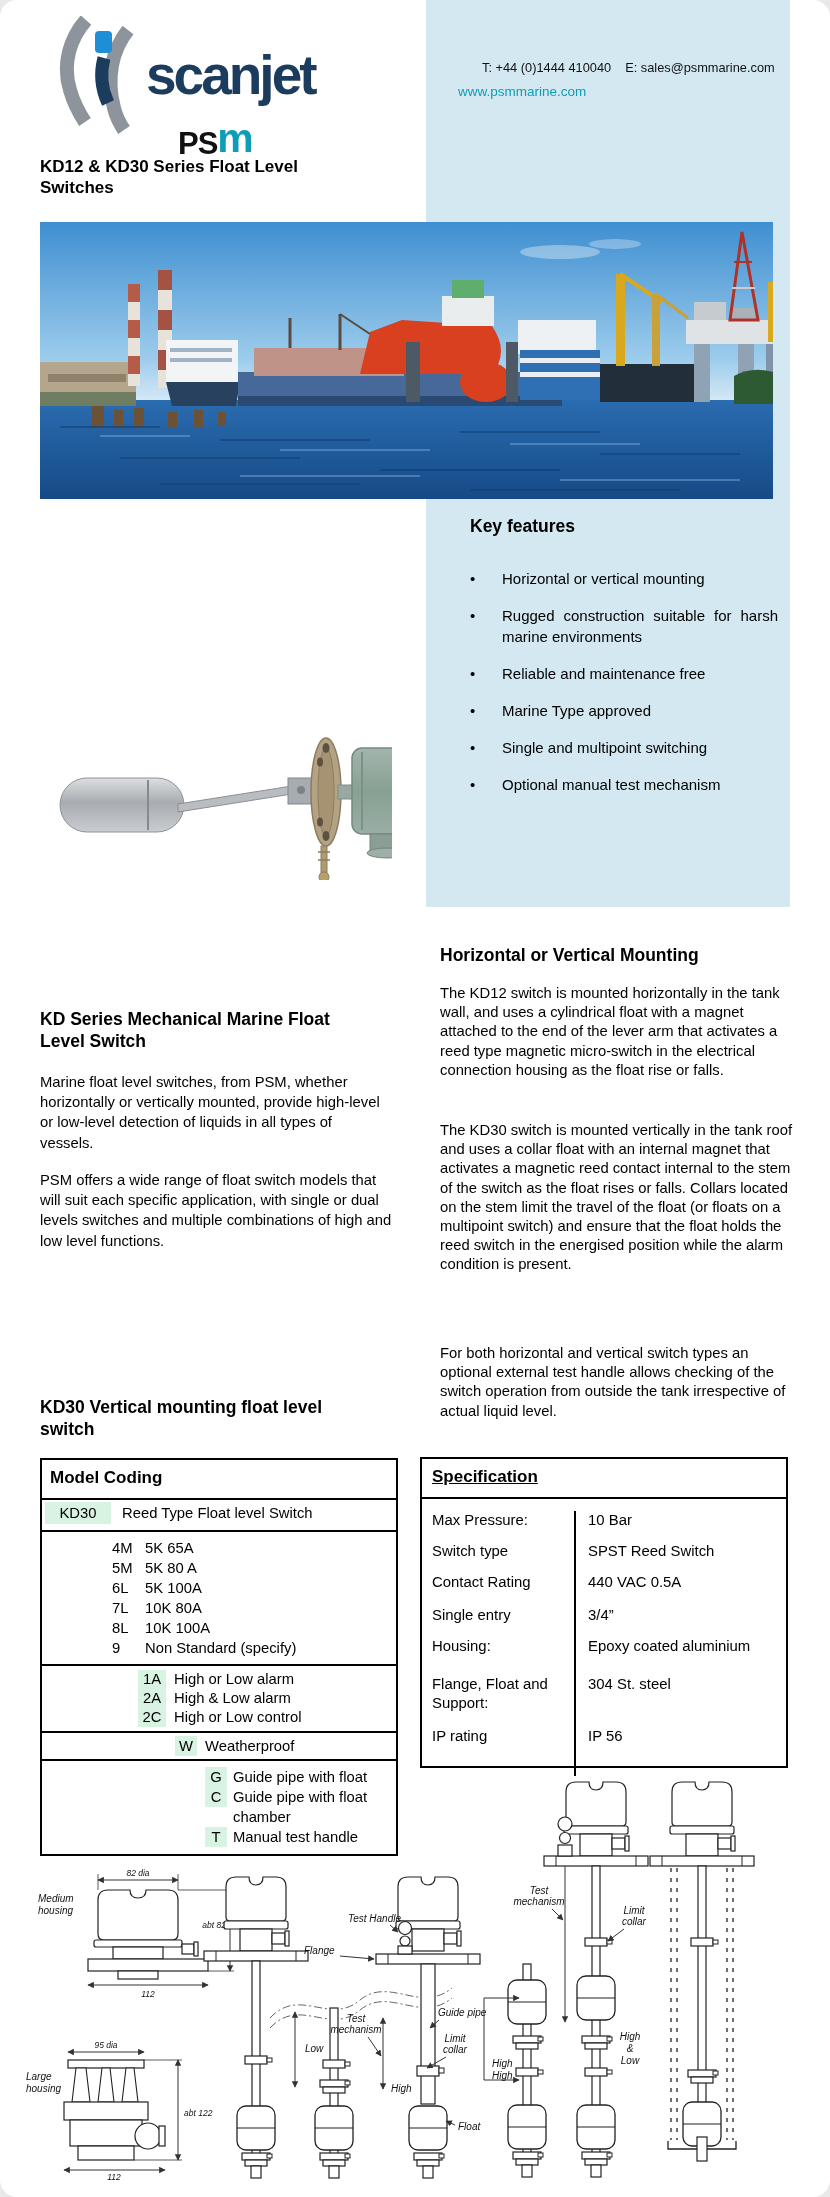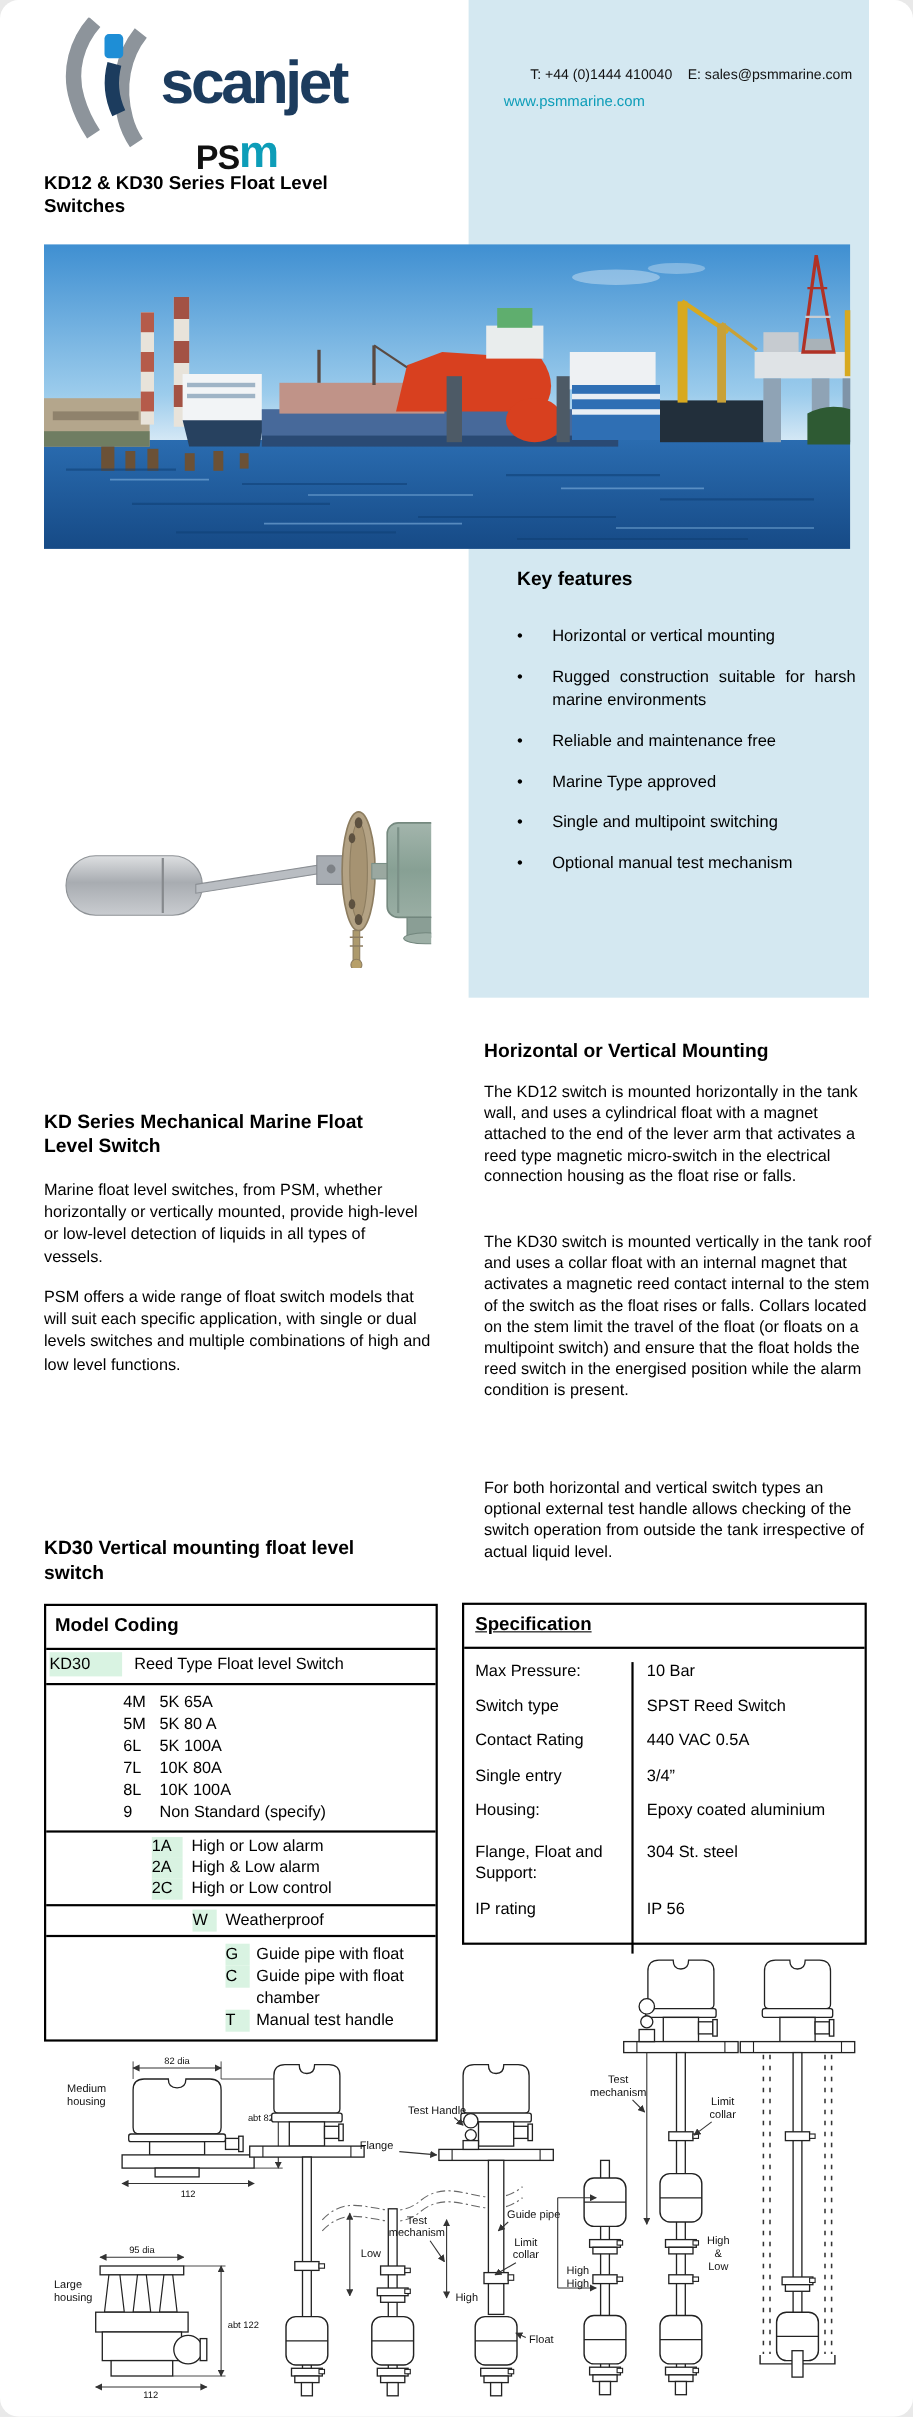--- a/index.html
+++ b/index.html
@@ -30,21 +30,21 @@
   .kd-p2{left:40px;top:1170px;width:352px;}
   .mt-head{left:440px;top:944px;width:350px;}
   .mt-p1{left:440px;top:984px;width:354px;line-height:19.2px;}
   .mt-p2{left:440px;top:1121px;width:354px;line-height:19.2px;}
   .mt-p3{left:440px;top:1302px;width:354px;line-height:19.2px;margin-top:42px;}
   .kd30-head{left:40px;top:1396px;width:310px;}
   
   .mc{left:40px;top:1458px;width:358px;border:2px solid #000;box-sizing:border-box;font-size:14.8px;}
   .mc-header{font-size:17px;font-weight:bold;padding:8px 0 10px 8px;border-bottom:2px solid #000;}
   .mc-base{position:relative;height:30px;border-bottom:2px solid #000;}
-  .chip{display:inline-block;background:#d9f3e2;text-align:left;}
+  .chip{display:inline-block;background:#d9f3e2;text-align:center;}
   .mc-base .chip{position:absolute;left:3px;top:2px;width:66px;padding:3px 0;}
   .mc-base .lbl{position:absolute;left:80px;top:5px;}
   .mc-sizes{padding:6px 0;border-bottom:2px solid #000;line-height:20px;}
   .sz-line{display:flex;}
   .sz-code{margin-left:70px;width:33px;flex:none;}
   .mc-alarms{padding:4px 0;border-bottom:2px solid #000;line-height:19px;}
   .al-line{display:flex;}
   .al-line .chip{margin-left:96px;width:28px;flex:none;}
   .al-line .lbl{margin-left:8px;}
   .mc-w{padding:3px 0;border-bottom:2px solid #000;line-height:20px;display:flex;}
@@ -379,21 +379,21 @@
           <span class="spec-label">Flange, Float and Support:</span>
           <span class="spec-value">304 St. steel</span>
         </div>
       <div class="spec-row gap">
           <span class="spec-label">IP rating</span>
           <span class="spec-value">IP 56</span>
         </div>
     </div>
   </div>
 
-  <div class="abs" style="left:41px;top:1772px;width:760px;height:410px;">
+  <div class="abs" style="left:18px;top:1772px;width:760px;height:410px;font-style:italic;">
     <svg width="760" height="410" viewBox="0 0 760 410" font-size="10.5" fill="#111">
       <defs>
         <marker id="ah" viewBox="0 0 10 10" refX="9" refY="5" markerWidth="6.5" markerHeight="6.5" orient="auto-start-reverse">
           <path d="M0,0 L10,5 L0,10 z" fill="#333"></path>
         </marker>
         <g id="dhead">
           <path d="M-30,10 Q-30,0 -20,0 L-7,0 Q-7,8 0,8 Q7,8 7,0 L20,0 Q30,0 30,10 L30,40 Q30,44 26,44 L-26,44 Q-30,44 -30,40 Z" fill="#fff" stroke="#222" stroke-width="1.2"></path>
           <rect x="-32" y="44" width="64" height="8" rx="2" fill="#fff" stroke="#222" stroke-width="1.2"></rect>
           <rect x="-16" y="52" width="32" height="22" fill="#fff" stroke="#222" stroke-width="1.2"></rect>
           <rect x="16" y="56" width="13" height="11" fill="#fff" stroke="#222" stroke-width="1.2"></rect>

